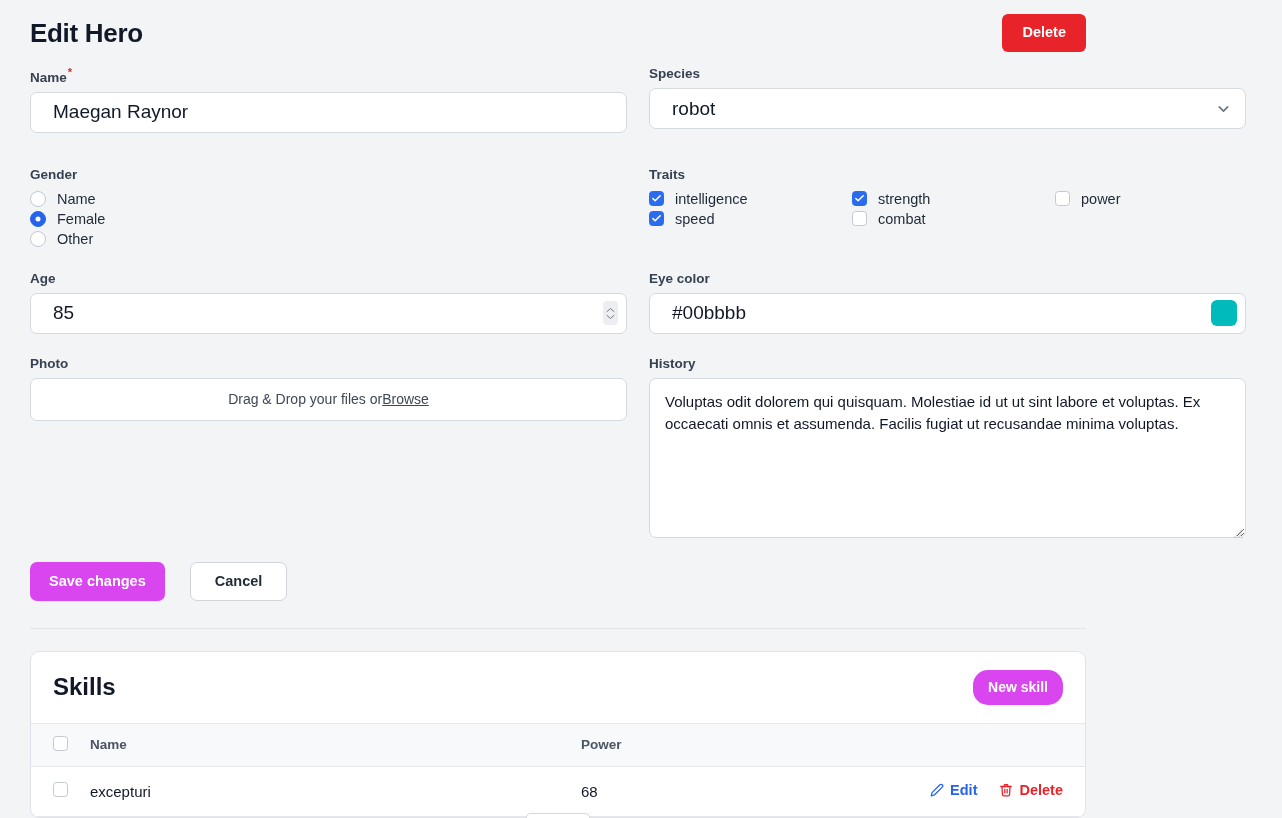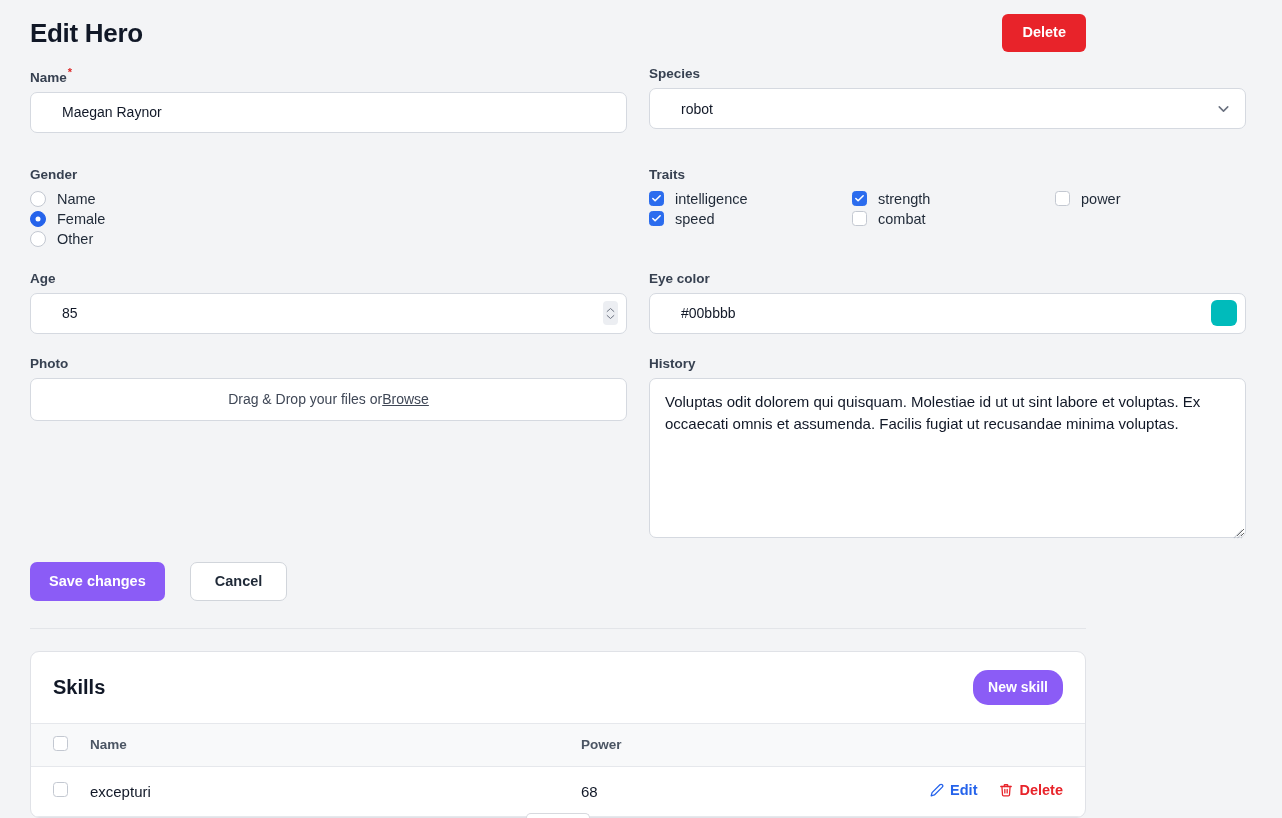--- a/index.html
+++ b/index.html
@@ -22,21 +22,21 @@
     font-size: 26px; font-weight: 700; color: #111827;
     letter-spacing: -0.3px; margin: 0;
   }
   .btn {
     border: none; border-radius: 6px; cursor: pointer;
     font-family: "Liberation Sans", sans-serif;
     font-size: 14.5px; font-weight: 700;
     padding: 9px 18px; line-height: 1.2;
   }
   .btn-danger { background: #e8232a; color: #ffffff; padding: 10px 20px; }
-  .btn-primary { background: #8b5cf6; color: #ffffff; }
+  .btn-primary { background: #d946ef; color: #ffffff; }
   .btn-light {
     background: #ffffff; color: #1f2937;
     border: 1px solid #d1d5db; font-weight: 600;
   }
 
   
   .form-grid {
     display: grid;
     grid-template-columns: 597px 597px;
     column-gap: 22px;
@@ -50,22 +50,22 @@
     margin-bottom: 7px;
   }
   .req { color: #dc2626; font-size: 11px; vertical-align: super; margin-left: 1px; }
 
   .control {
     width: 100%; height: 41px;
     background: #ffffff;
     border: 1px solid #d5d9e0;
     border-radius: 7px;
     font-family: "Liberation Sans", sans-serif;
-    font-size: 14px; color: #111827;
-    padding: 0 31px;
+    font-size: 19px; color: #111827;
+    padding: 0 22px;
     outline: none;
   }
   .control::placeholder { color: #9ca3af; }
 
   .select-wrap { position: relative; }
   .select-wrap .chev {
     position: absolute; right: 14px; top: 50%;
     transform: translateY(-50%); pointer-events: none;
     color: #6b7280; line-height: 0;
   }
@@ -144,21 +144,21 @@
     margin-top: 22px;
     background: #ffffff;
     border: 1px solid #e0e2e7;
     border-radius: 9px;
     overflow: hidden;
   }
   .card-head {
     display: flex; align-items: center; justify-content: space-between;
     padding: 18px 22px;
   }
-  .card-title { font-size: 20px; font-weight: 700; color: #111827; margin: 0; }
+  .card-title { font-size: 24px; font-weight: 700; color: #111827; margin: 0; }
   .card-head .btn-primary { padding: 9px 15px; border-radius: 15px; font-size: 14px; }
 
   table.skills { width: 100%; border-collapse: collapse; }
   table.skills thead th {
     background: #f8f9fa;
     border-top: 1px solid #e6e8ec;
     border-bottom: 1px solid #e6e8ec;
     font-size: 13.5px; font-weight: 700; color: #4b5563;
     text-align: left; padding: 12px 0; height: 42px;
   }

